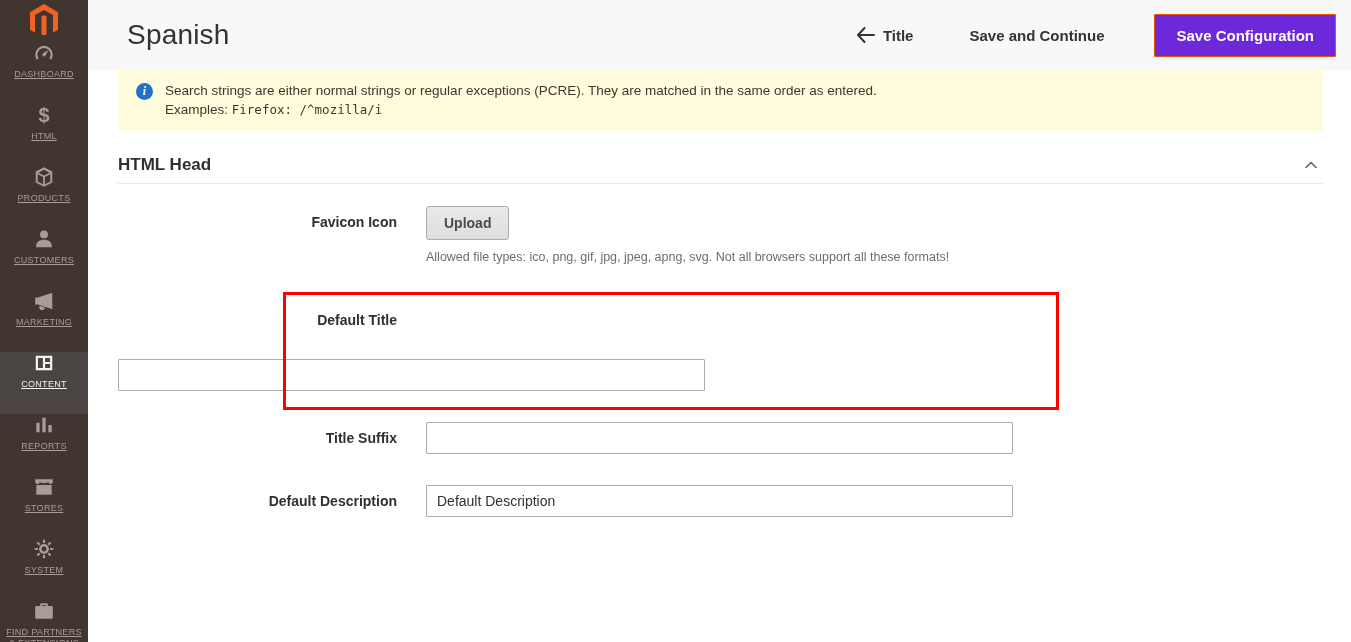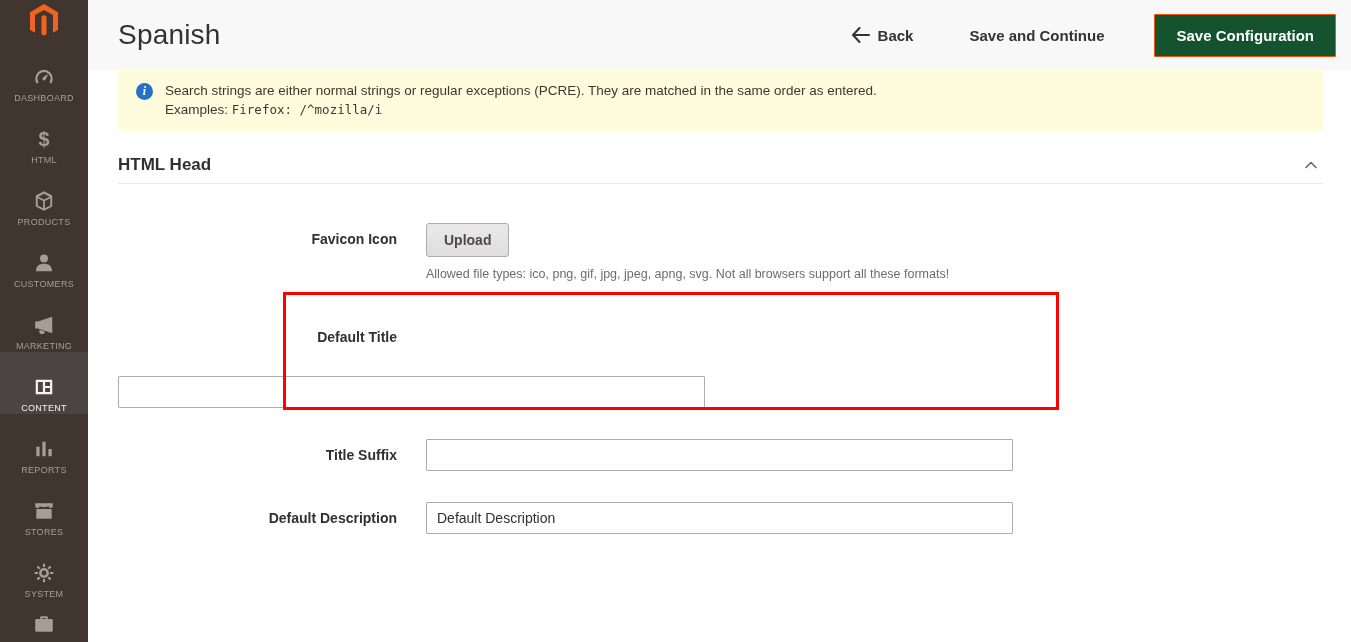--- a/index.html
+++ b/index.html
@@ -5,49 +5,49 @@
   * { box-sizing: border-box; }
   html,body { margin:0; padding:0; }
   body {
     width:1351px; height:642px; overflow:hidden; position:relative;
     font-family:"Liberation Sans", sans-serif; background:#fff;
   }
 
   
   .sidebar { position:absolute; left:0; top:0; width:88px; height:642px; background:#41362f; z-index:20; }
   .logo { height:42px; display:flex; align-items:center; justify-content:center; cursor:pointer; }
-  .nav-item { height:62px; display:flex; flex-direction:column; align-items:center; justify-content:flex-end; gap:5px; color:#a79d95; cursor:pointer; }
+  .nav-item { height:62px; display:flex; flex-direction:column; align-items:center; justify-content:flex-start; gap:5px; color:#a79d95; cursor:pointer;text-decoration:underline; }
   .nav-item.active { background:#4a4542; color:#f7f3ef; }
   .nav-icon { width:22px; height:22px; fill:currentColor; }
   .nav-label { font-size:9px; letter-spacing:.3px; text-align:center; line-height:11px; max-width:80px; }
 
   
   .main { margin-left:88px; }
-  .page-header { height:70px; background:#f8f8f8; display:flex; align-items:center; justify-content:space-between; padding:0 15px 0 30px; }
+  .page-header { height:70px; background:#f8f8f8; display:flex; align-items:center; justify-content:space-between; padding:0 15px 0 39px; }
   .page-title { font-size:28px; font-weight:400; color:#333; margin:0; letter-spacing:.2px; }
   .header-actions { display:flex; align-items:center; gap:44px; }
   .back-btn { display:flex; align-items:center; gap:8px; font-size:15px; font-weight:600; color:#333; cursor:pointer; background:none; border:none; font-family:inherit; }
   .save-continue-btn { font-size:15px; font-weight:700; color:#333; cursor:pointer; background:none; border:none; font-family:inherit; }
-  .save-config-btn { background:#14532d; color:#fff; border:1px solid #eb5202; font-size:15px; font-weight:600; padding:12px 21px; border-radius:1px; cursor:pointer; font-family:inherit; }
+  .save-config-btn { background:#6d28d9; color:#fff; border:1px solid #eb5202; font-size:15px; font-weight:600; padding:12px 21px; border-radius:1px; cursor:pointer; font-family:inherit; }
 
   
   .notice { margin:0 28px 0 30px; background:#fffbdd; padding:11px 18px 12px 18px; display:flex; gap:12px; align-items:flex-start; }
   .info-icon { width:17px; height:17px; border-radius:50%; background:#2572c4; color:#fff; font-family:"Liberation Serif", serif; font-style:italic; font-weight:bold; font-size:12px; display:flex; align-items:center; justify-content:center; flex:0 0 17px; margin-top:2px; }
   .notice-text { font-size:13.5px; color:#41362f; line-height:19px; }
   .notice-code { font-family:"DejaVu Sans Mono", monospace; font-size:12.5px; }
 
   
   .content { padding:0 28px 0 30px; }
   .section-title { font-size:20px; font-weight:400; color:#303030; margin:58px 0 0; padding-bottom:17px; border-bottom:1px solid #e8e8e8; }
   .group-header { display:flex; align-items:center; justify-content:space-between; padding:22px 0 6px; border-bottom:1px solid #e8e8e8; }
   .group-title { font-size:17px; font-weight:600; color:#303030; margin:0; }
   .collapse-btn { background:none; border:none; cursor:pointer; padding:2px; line-height:0; }
 
   .form-row { display:flex; margin-bottom:31px; }
-  .favicon-row { margin-top:39px; margin-bottom:40px; }
+  .favicon-row { margin-top:22px; margin-bottom:40px; }
   .form-label { flex:0 0 308px; text-align:right; padding-right:29px; font-size:14px; font-weight:600; color:#303030; padding-top:8px; }
   .text-input { width:587px; height:32px; border:1px solid #adadad; border-radius:1px; padding:0 10px; font-size:14px; color:#303030; font-family:inherit; background:#fff; }
   .upload-btn { background:linear-gradient(#e9e9e9,#dedede); border:1px solid #adadad; border-radius:3px; font-size:14px; font-weight:700; color:#514943; padding:8px 17px; cursor:pointer; font-family:inherit; }
   .field-note { margin-top:10px; font-size:12.5px; color:#6d6d6d; }
 
   
   .annotation { position:absolute; left:283px; top:292px; width:776px; height:118px; border:3px solid #ff0000; z-index:40; pointer-events:none; }
 </style>
 </head>
 <body>
@@ -138,21 +138,21 @@
 
 <div class="main">
 
   <header class="page-header">
     <h1 class="page-title">Spanish</h1>
     <div class="header-actions">
       <button class="back-btn">
         <svg width="19" height="16" viewBox="0 0 19 16">
           <path d="M8.5 1 2 8l6.5 7M2.5 8H18" stroke="#333" stroke-width="2" fill="none" stroke-linecap="round" stroke-linejoin="round"></path>
         </svg>
-        <span>Back</span>
+        <span>Title</span>
       </button>
       <button class="save-continue-btn">Save and Continue</button>
       <button class="save-config-btn">Save Configuration</button>
     </div>
   </header>
 
   <div class="notice">
     <span class="info-icon">i</span>
     <div class="notice-text">
       <div>Search strings are either normal strings or regular exceptions (PCRE). They are matched in the same order as entered.</div>

